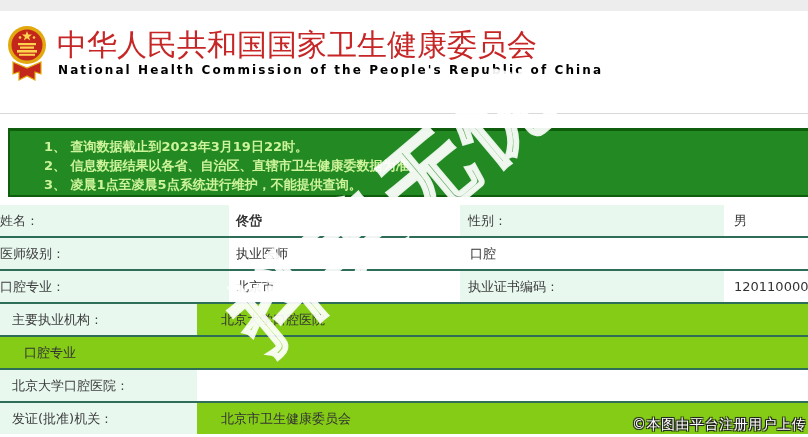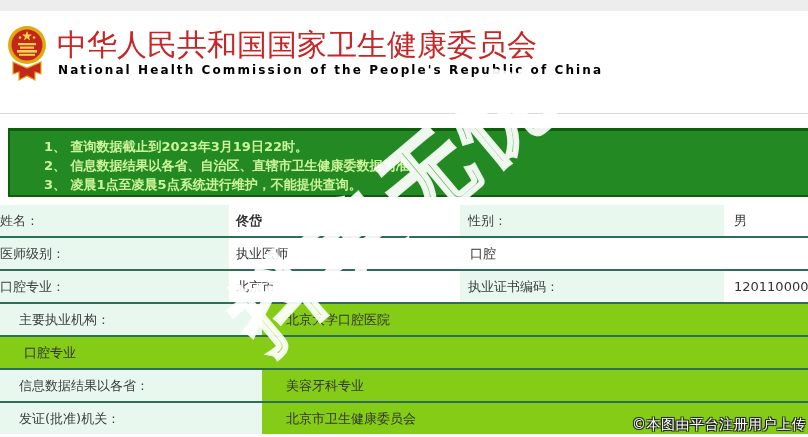--- a/index.html
+++ b/index.html
@@ -22,21 +22,21 @@
   
   .rec-table{position:absolute;left:0;top:205px;width:808px;}
   .rec-row{display:flex;height:31px;border-bottom:2px solid #2e6e58;align-items:stretch;}
   .rec-row:last-child{border-bottom:none;}
   .cell{display:flex;align-items:center;font-size:13px;color:#333;overflow:hidden;white-space:nowrap;}
   .cell.label{background:#e8f8ef;color:#3c3c3c;}
   .c-l1{width:229px;box-sizing:border-box;}
   .c-v1{width:231px;padding-left:7px;box-sizing:border-box;background:#fff;}
   .c-l2{width:264px;padding-left:8px;box-sizing:border-box;}
   .c-v2{flex:1;padding-left:10px;box-sizing:border-box;background:#fff;}
-  .c-lf{width:262px;padding-left:19px;box-sizing:border-box;}
+  .c-lf{width:197px;padding-left:12px;box-sizing:border-box;}
   .c-vf{flex:1;padding-left:24px;box-sizing:border-box;background:#84cc16;}
   .bold-name{font-weight:bold;}
 
   
   .wm-diag{position:absolute;left:245px;top:282px;height:96px;line-height:96px;
     font-size:88px;font-weight:bold;letter-spacing:9px;white-space:nowrap;
     color:rgba(255,255,255,0.28);-webkit-text-stroke:3px rgba(255,255,255,0.9);
     transform:rotate(-40deg);transform-origin:0 48px;pointer-events:none;z-index:50;}
 
   
@@ -99,22 +99,21 @@
     <div class="rec-row">
       <div class="cell label c-lf">主要执业机构 :</div>
       <div class="cell c-vf">北京大学口腔医院</div>
     </div>
 
     <div class="rec-row">
       <div class="cell c-vf">口腔专业</div>
     </div>
 
     <div class="rec-row">
-      <div class="cell label c-lf">信息数据结果以各省 :</div>
-      <div class="cell c-vf">美容牙科专业</div>
+      <div class="cell label c-lf">北京大学口腔医院 :</div>
     </div>
 
     <div class="rec-row">
       <div class="cell label c-lf">发证(批准)机关 :</div>
       <div class="cell c-vf">北京市卫生健康委员会</div>
     </div>
 
   </div>
 
   <div class="wm-diag">抖美无忧</div>

